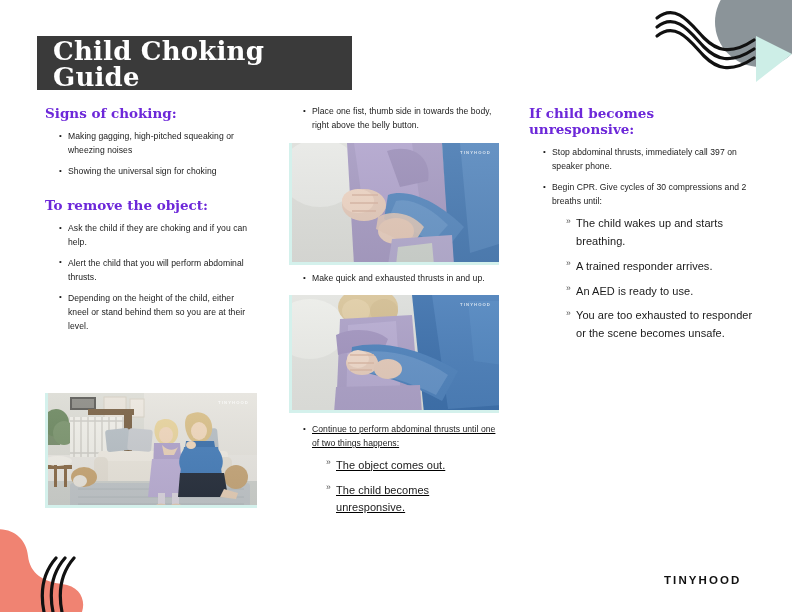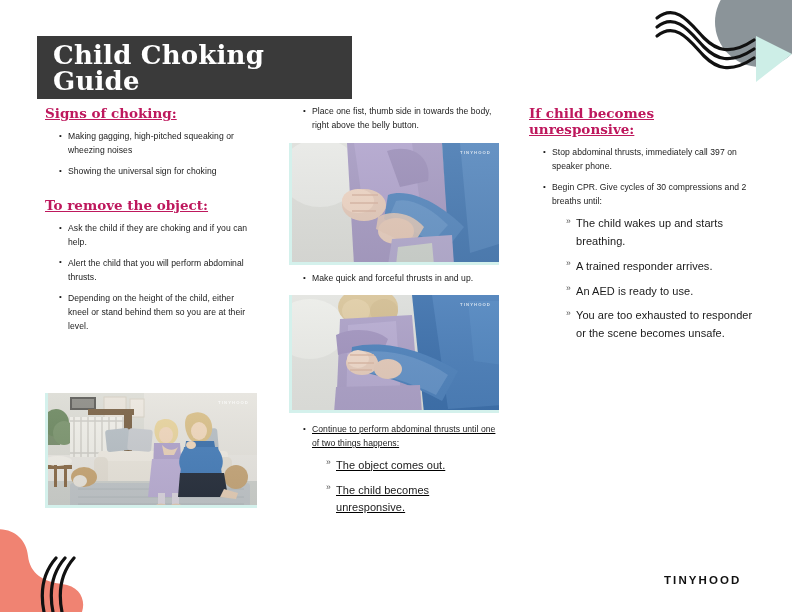--- a/index.html
+++ b/index.html
@@ -35,24 +35,24 @@
     left: 0; bottom: 0;
     width: 140px; height: 100px;
     overflow: hidden;
     pointer-events: none;
   }
 
   
   .title-box {
     position: absolute;
     left: 37px; top: 36px;
-    width: 315px; height: 63px;
+    width: 315px; height: 54px;
     background: #3a3a3a;
     display: flex;
-    align-items: center;
+    align-items: flex-end;
   }
   .title-text {
     color: #ffffff;
     font-family: "DejaVu Serif", serif;
     font-weight: bold;
     font-size: 26px;
     letter-spacing: 0.2px;
     padding-left: 16px;
     line-height: 1;
   }
@@ -63,24 +63,23 @@
     top: 105px;
   }
   .col-left  { left: 45px;  width: 212px; }
   .col-mid   { left: 289px; width: 210px; }
   .col-right { left: 529px; width: 225px; }
 
   .section-head {
     font-family: "DejaVu Serif", serif;
     font-weight: bold;
     font-size: 13.5px;
-    color: #be185d;
+    color: #6d28d9;
     margin: 0 0 9px 0;
     line-height: 1.2;
-    text-decoration: underline;
   }
   .head-spaced { margin-top: 18px; }
 
   ul.bullets {
     list-style: none;
     margin: 0;
     padding: 0 0 0 14px;
   }
   ul.bullets > li {
     position: relative;
@@ -200,21 +199,21 @@
   </div>
 
   <div class="col col-mid">
     <ul class="bullets">
       <li>Place one fist, thumb side in towards the body, right above the belly button.</li>
     </ul>
   </div>
 
   <div class="col col-mid" style="top:272px;">
     <ul class="bullets">
-      <li>Make quick and forceful thrusts in and up.</li>
+      <li>Make quick and exhausted thrusts in and up.</li>
     </ul>
   </div>
 
   <div class="col col-mid" style="top:423px;text-decoration:underline;">
     <ul class="bullets">
       <li>
         <span>Continue to perform abdominal thrusts until one of two things happens:</span>
         <ul class="subbullets">
           <li>The object comes out.</li>
           <li>The child becomes unresponsive.</li>

